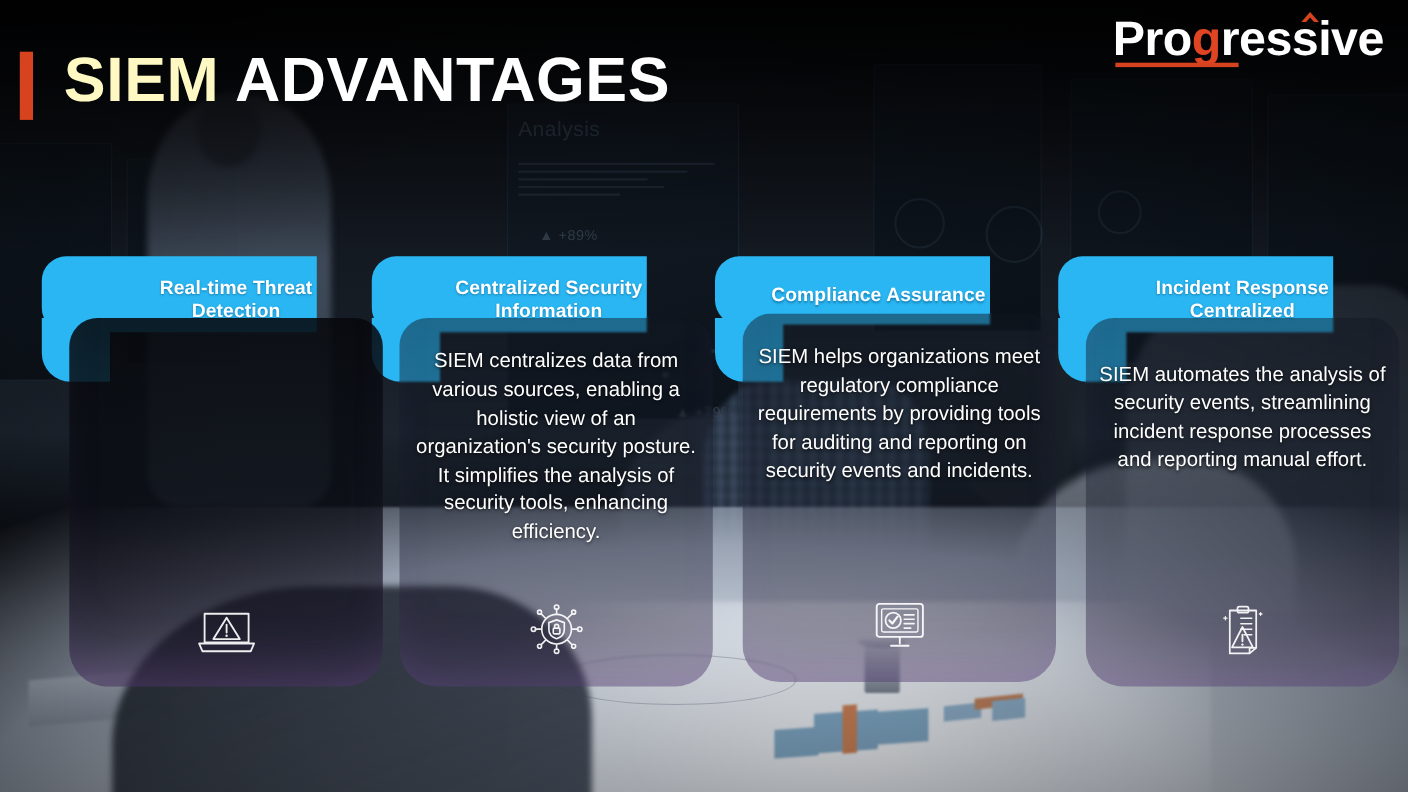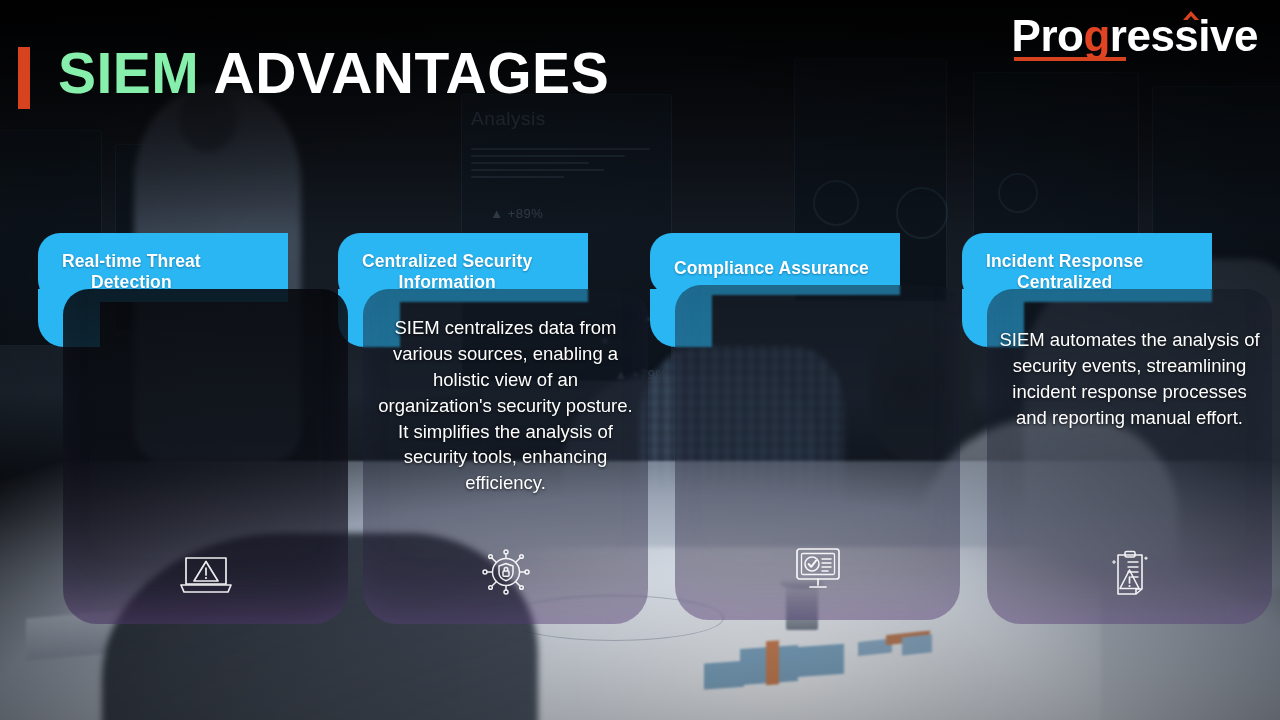--- a/index.html
+++ b/index.html
@@ -178,21 +178,21 @@
   .header{ position:absolute; left:0; top:0; right:0; height:130px; z-index:6; }
   .accent-bar{
     position:absolute; left:18px; top:47px; width:12px; height:62px;
     background:#d8431f;
   }
   .title{
     position:absolute; left:58px; top:45px;
     font-size:57px; font-weight:bold; letter-spacing:.5px; line-height:1;
     color:#fff; white-space:nowrap;
   }
-  .title .hl{ color:#86efac;margin-top:48px; }
+  .title .hl{ color:#fef9c3;margin-top:48px; }
 
   
   .logo{
     position:absolute; right:22px; top:14px; z-index:7;
     font-size:44px; font-weight:bold; letter-spacing:-.5px; color:#fff;
     line-height:1; white-space:nowrap;
   }
   .logo .lg-g{ color:#e04423; }
   .logo .lg-underline{
     position:absolute; left:2px; bottom:-3px; width:112px; height:4px; background:#d8431f;
@@ -209,21 +209,21 @@
   }
 
   
   .cards{ position:absolute; left:0; top:0; width:1280px; height:720px; z-index:5; }
   .card{ position:absolute; top:233px; width:310px; }
 
   .card-head{
     position:absolute; left:0; top:0; width:250px; min-height:66px;
     background:#29b6f2;
     border-radius:22px 0 0 22px;
-    display:flex; align-items:center; justify-content:flex-start;
+    display:flex; align-items:center; justify-content:flex-end;
     padding:18px 4px 8px 24px;
     z-index:2;
   }
   .card-head-text{
     color:#fff; font-weight:bold; font-size:17.5px; line-height:1.22;
     text-align:center; letter-spacing:.1px;
     text-shadow:0 1px 2px rgba(0,60,100,.45);
     white-space:pre-line;
   }
   
@@ -393,20 +393,21 @@
         </div>
       </div>
     </div>
 
     <div class="card c3">
       <div class="card-head-tail"></div>
       <div class="card-head">
         <div class="card-head-text">Compliance Assurance</div>
       </div>
       <div class="card-body glassy">
+        <div class="card-text">SIEM helps organizations meet regulatory compliance requirements by providing tools for auditing and reporting on security events and incidents.</div>
         <div class="card-icon">
           <svg width="54" height="48" viewBox="0 0 54 48" fill="none" stroke="#ffffff" stroke-width="1.7">
             <rect x="6" y="5" width="42" height="30" rx="2.5"></rect>
             <rect x="10.5" y="9.5" width="33" height="21" rx="1.5" stroke-width="1.3"></rect>
             <circle cx="21" cy="20" r="7" stroke-width="1.6"></circle>
             <path d="m17.6 20 2.6 2.8L25 16.6" stroke-width="2" stroke-linecap="round" stroke-linejoin="round"></path>
             <path d="M31 15h9M31 19h9M31 23h9M31 27h6" stroke-width="1.5" stroke-linecap="round"></path>
             <path d="M27 35v6M19 43h16" stroke-linecap="round"></path>
           </svg>
         </div>

